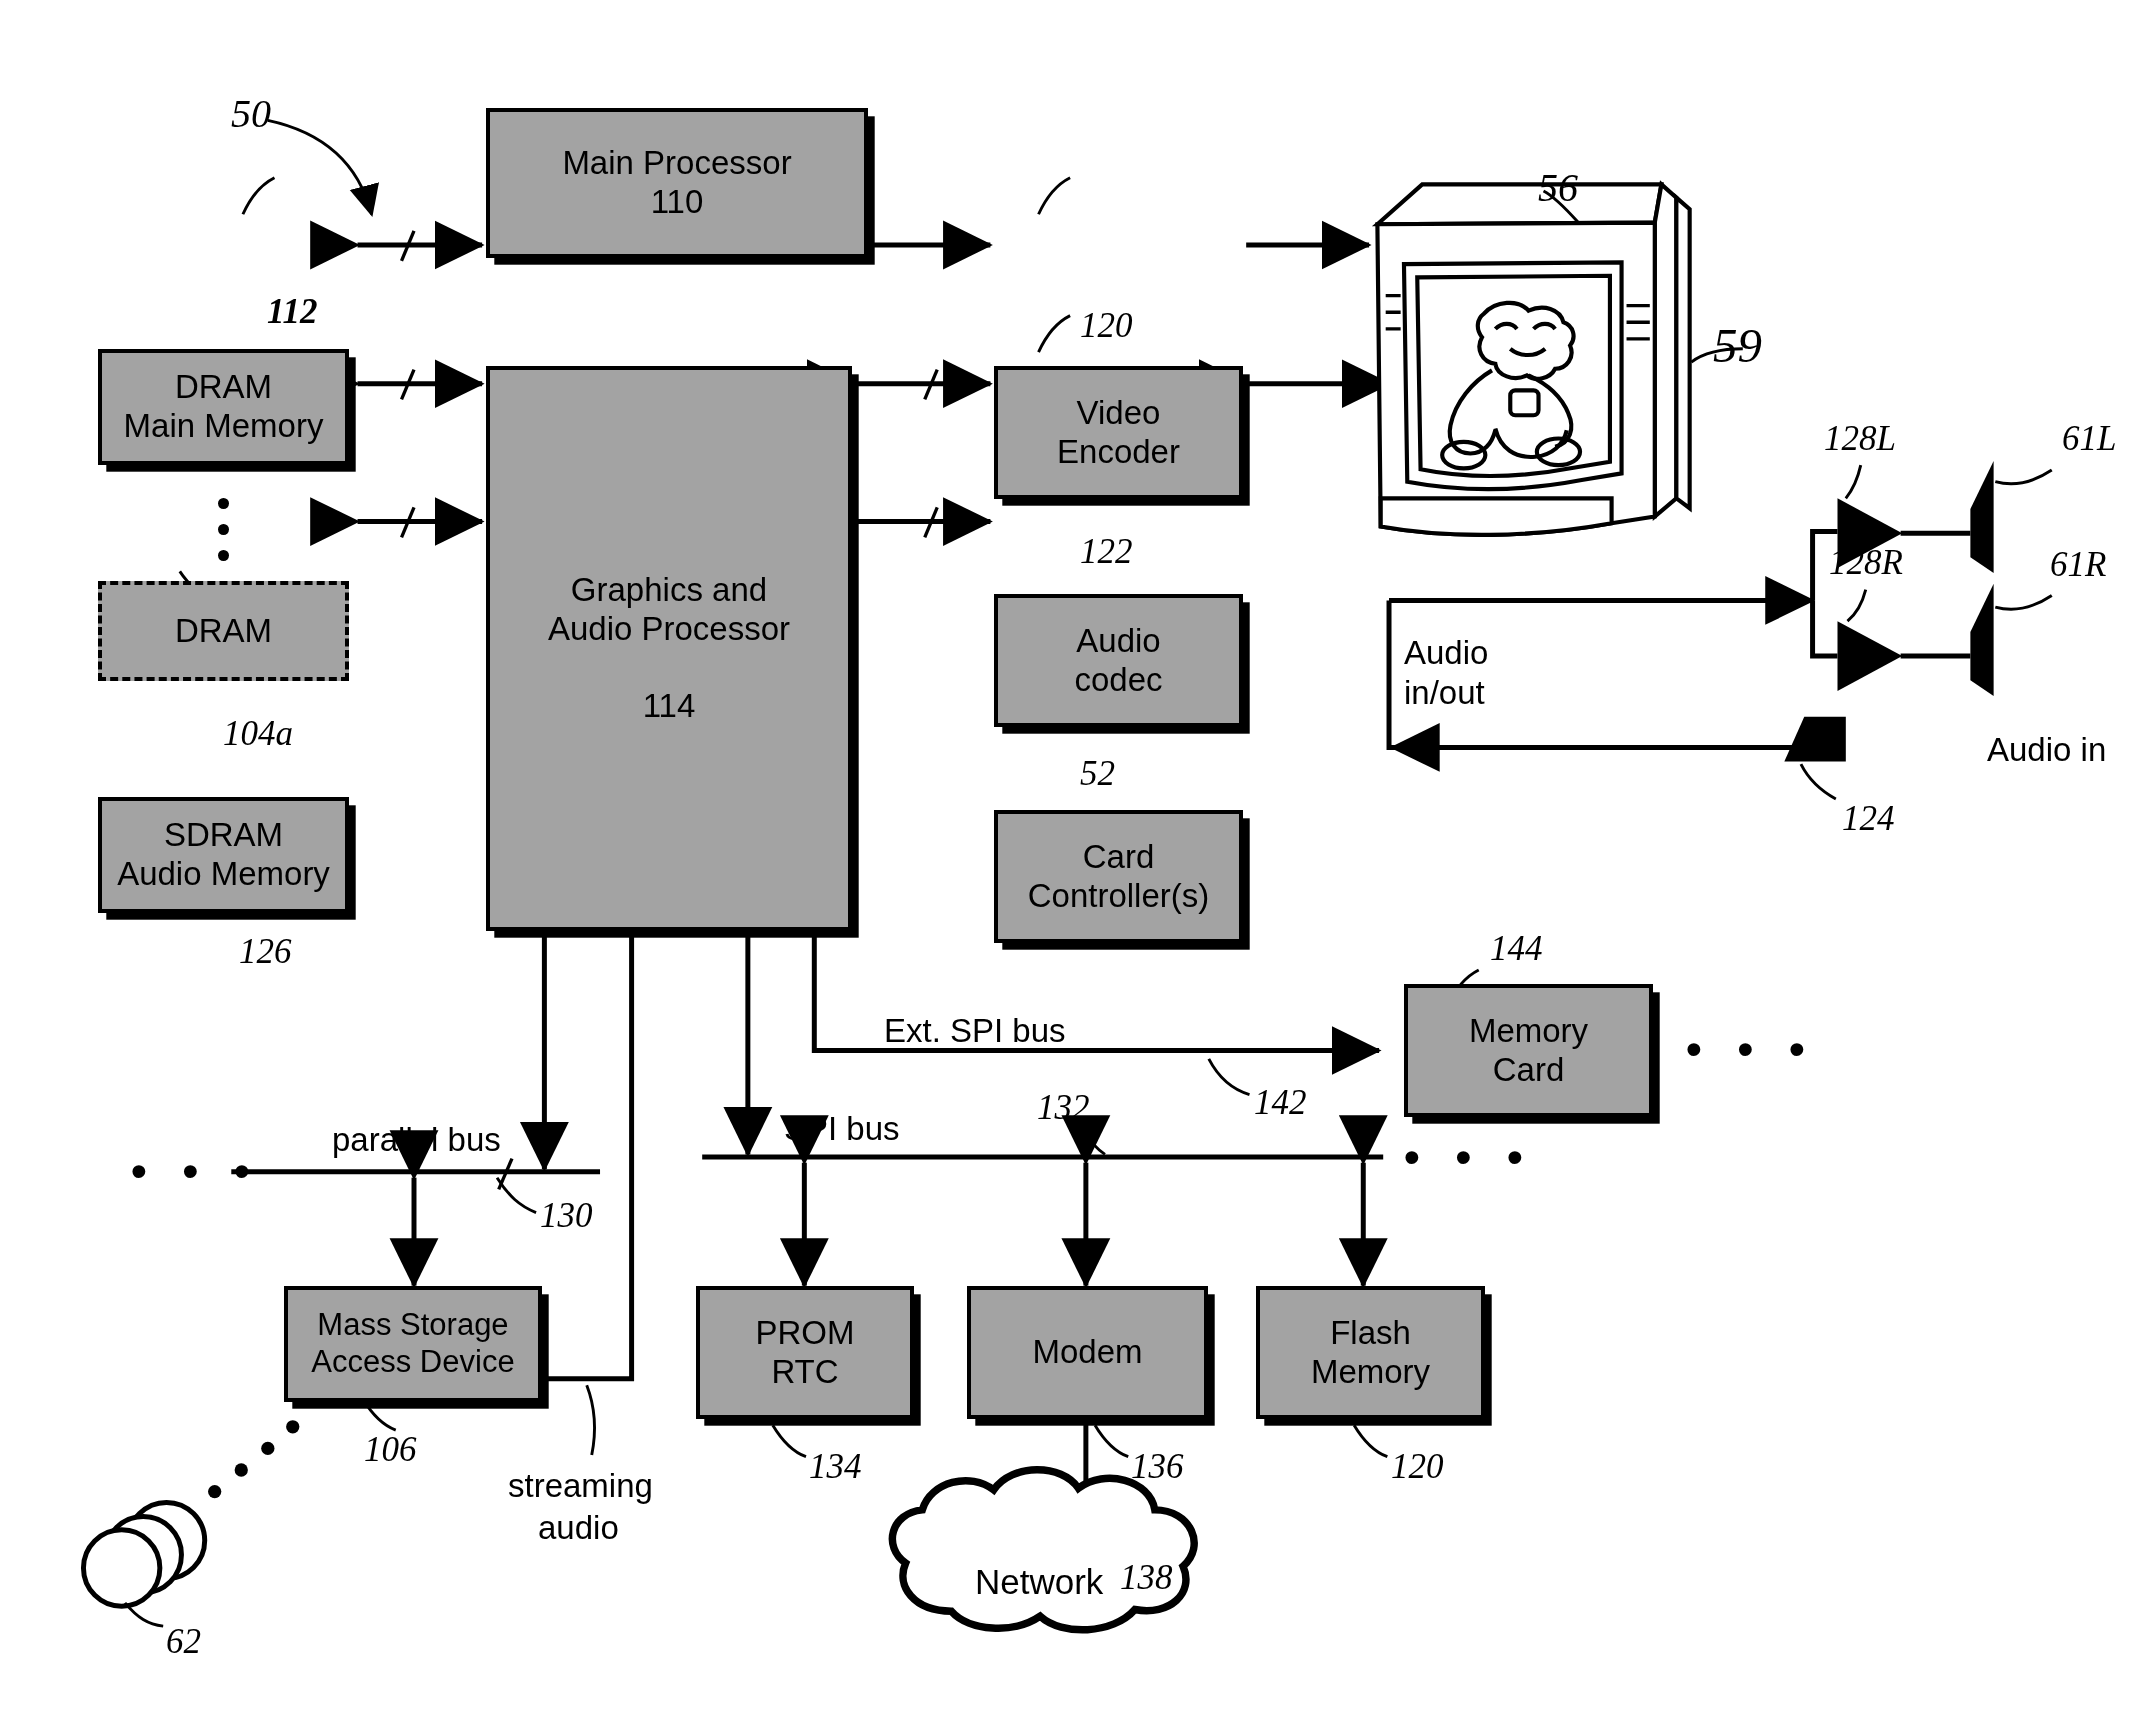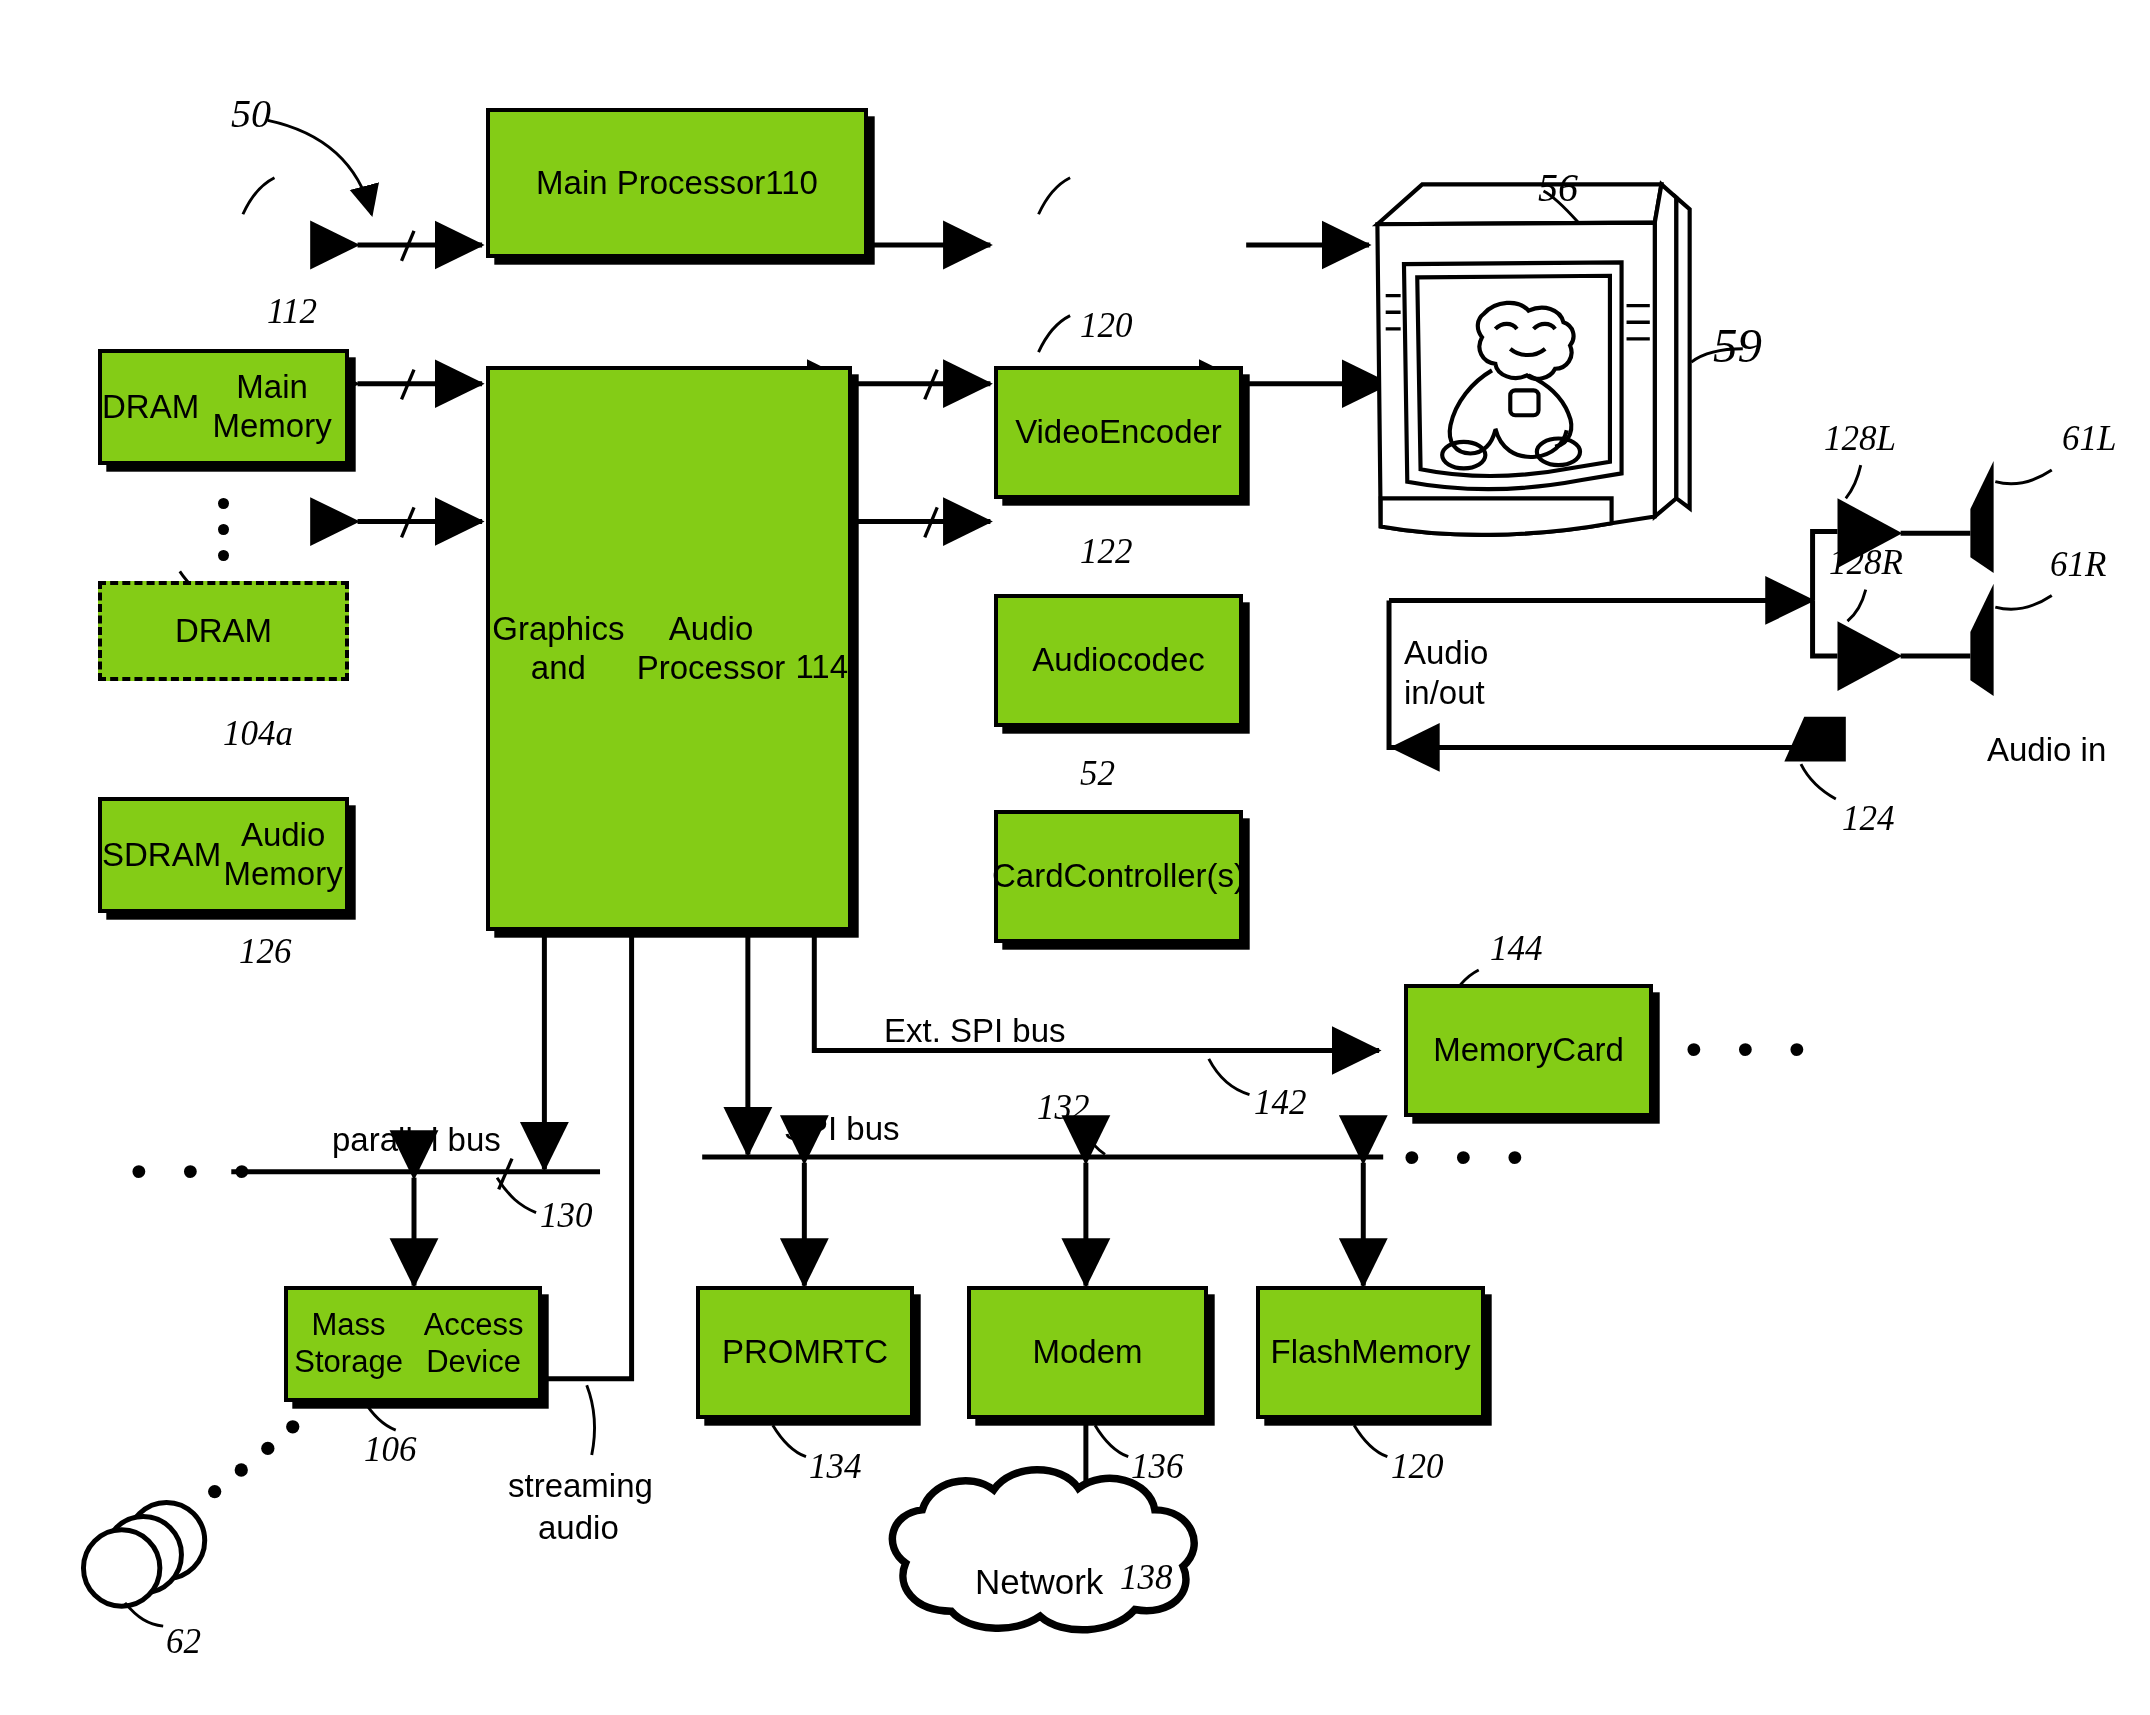--- a/index.html
+++ b/index.html
@@ -1,23 +1,23 @@
 <!DOCTYPE html>
 <html style="font-size:13.3px"><head>
 <meta charset="utf-8">
 <title>System Block Diagram</title>
 <style>
   html,body{margin:0;padding:0;background:#fff;}
   body{width:2151px;height:1715px;position:relative;
        font-family:"Liberation Sans","DejaVu Sans",sans-serif;
        color:#000;overflow:hidden;}
   #diagram{position:absolute;inset:0;width:2151px;height:1715px;}
-  .blk{position:absolute;border:4.2px solid #000;background:#84cc16;
+  .blk{position:absolute;border:4.2px solid #000;background:#a3a3a3;
        box-shadow:7.5px 7.5px 0 -0.8px #000;
-       display:flex;flex-direction:row;align-items:center;justify-content:center;
+       display:flex;flex-direction:column;align-items:center;justify-content:center;
        text-align:center;line-height:1.18;font-size:33px;box-sizing:border-box;}
   .blk.dash{border:4.2px dashed #000;box-shadow:none;}
   .lbl{position:absolute;font-style:italic;font-size:35px;font-weight:400;
        font-family:"Liberation Serif","DejaVu Serif",serif;white-space:nowrap;}
   .txt{position:absolute;font-size:33px;white-space:nowrap;}
   .bigdot{position:absolute;font-size:45px;letter-spacing:11.6px;font-weight:bold;}
   .vdots{position:absolute;display:flex;flex-direction:column;align-items:center;
          justify-content:space-between;}
   .vdots i{display:block;width:10.8px;height:10.8px;border-radius:50%;background:#000;}
   svg{position:absolute;inset:0;width:2151px;height:1715px;overflow:visible;
@@ -269,21 +269,21 @@
   <div class="blk" style="left:967px;top:1286px;width:241px;height:133px;">
     <span>Modem</span>
   </div>
 
   <div class="blk" style="left:1256px;top:1286px;width:229px;height:133px;">
     <span>Flash</span>
     <span>Memory</span>
   </div>
 
   <div class="lbl" style="left:231px;top:90px;font-size:40px;">50</div>
-  <div class="lbl" style="left:267px;top:292px;">112</div>
+  <div class="lbl" style="left:267px;top:292px;font-weight:bold;">112</div>
   <div class="lbl" style="left:223px;top:714px;">104a</div>
   <div class="lbl" style="left:239px;top:932px;">126</div>
   <div class="lbl" style="left:1080px;top:306px;">120</div>
   <div class="lbl" style="left:1080px;top:532px;">122</div>
   <div class="lbl" style="left:1080px;top:754px;">52</div>
   <div class="lbl" style="left:1490px;top:929px;">144</div>
   <div class="lbl" style="left:1254px;top:1083px;">142</div>
   <div class="lbl" style="left:1037px;top:1088px;">132</div>
   <div class="lbl" style="left:540px;top:1196px;">130</div>
   <div class="lbl" style="left:364px;top:1430px;">106</div>

